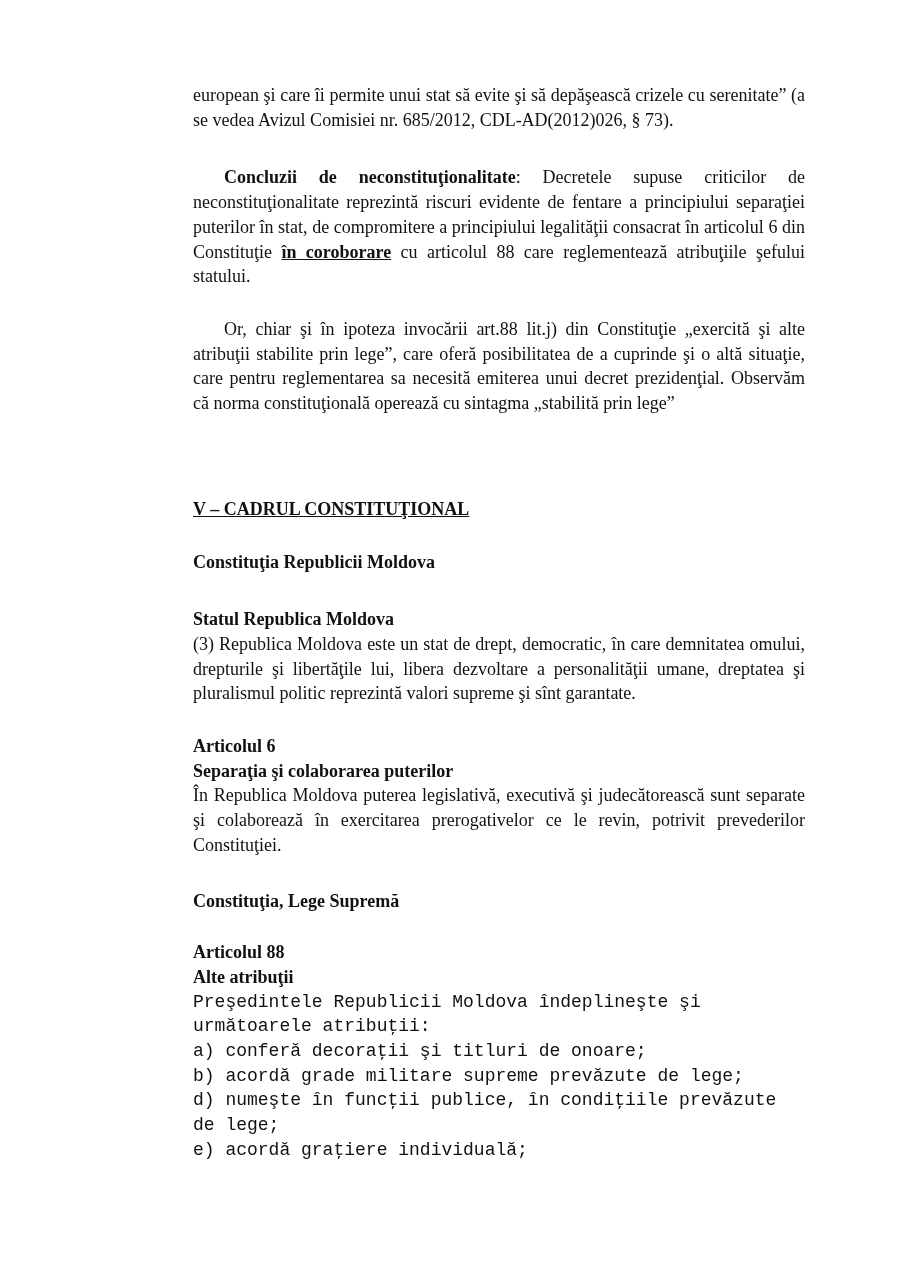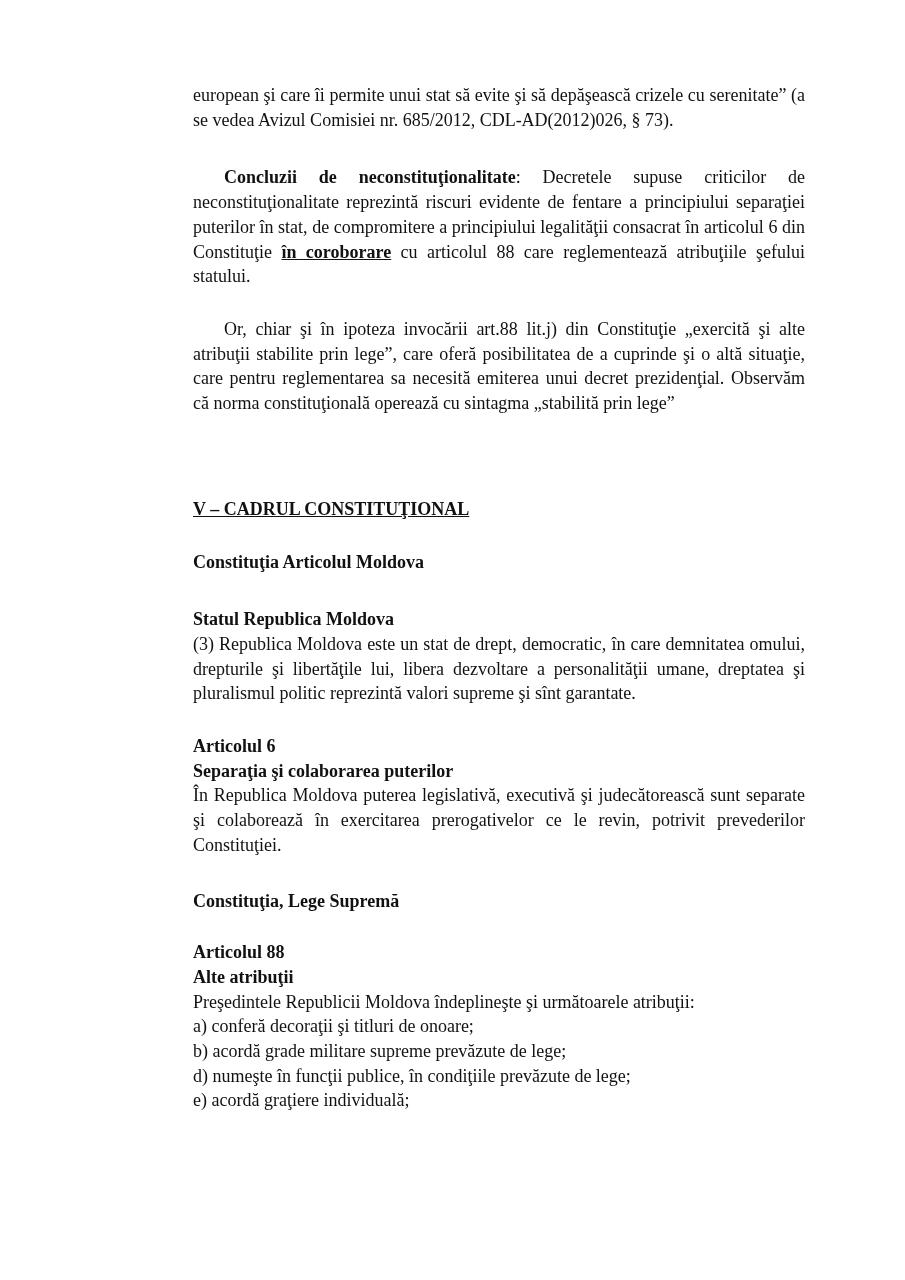--- a/index.html
+++ b/index.html
@@ -13,21 +13,21 @@
     width: 905px;
     height: 1280px;
     background: #ffffff;
     padding: 83px 100px 0 193px;
     font-family: "Liberation Serif", "DejaVu Serif", serif;
     font-size: 18px;
     line-height: 24.7px;
     color: #111111;
   }
   .para { text-align: justify; }
-  .left { text-align: left; }
+  .left { text-align: left; font-family: Liberation Mono, monospace; }
   .indent { text-indent: 31px; }
   .b { font-weight: bold; }
   .u { text-decoration: underline; }
   .heading { font-weight: bold; text-align: left; }
   
   .mt-conclusions { margin-top: 33px; }
   .mt-argument    { margin-top: 28px; }
   .mt-section     { margin-top: 81px; text-decoration: underline; }
   .mt-subsection  { margin-top: 29px; }
   .mt-art1        { margin-top: 32px; }
@@ -42,21 +42,21 @@
 <div class="page">
 
   <p class="para">european şi care îi permite unui stat să evite şi să depăşească crizele cu serenitate” (a se vedea Avizul Comisiei nr. 685/2012, CDL-AD(2012)026, § 73).</p>
 
   <p class="para indent mt-conclusions"><span class="b">Concluzii de neconstituţionalitate</span><span>: Decretele supuse criticilor de neconstituţionalitate reprezintă riscuri evidente de fentare a principiului separaţiei puterilor în stat, de compromitere a principiului legalităţii consacrat în articolul 6 din Constituţie </span><span class="b u">în coroborare</span><span> cu articolul 88 care reglementează atribuţiile şefului statului.</span></p>
 
   <p class="para indent mt-argument">Or, chiar şi în ipoteza invocării art.88 lit.j) din Constituţie „exercită şi alte atribuţii stabilite prin lege”, care oferă posibilitatea de a cuprinde şi o altă situaţie, care pentru reglementarea sa necesită emiterea unui decret prezidenţial. Observăm că norma constituţională operează cu sintagma „stabilită prin lege”</p>
 
   <div class="heading mt-section">V – CADRUL CONSTITUŢIONAL</div>
 
-  <div class="heading mt-subsection">Constituţia Articolul Moldova</div>
+  <div class="heading mt-subsection">Constituţia Republicii Moldova</div>
 
   <section class="article mt-art1">
     <div class="heading">Statul Republica Moldova</div>
     <p class="para">(3) Republica Moldova este un stat de drept, democratic, în care demnitatea omului, drepturile şi libertăţile lui, libera dezvoltare a personalităţii umane, dreptatea şi pluralismul politic reprezintă valori supreme şi sînt garantate.</p>
   </section>
 
   <section class="article mt-art6">
     <div class="heading">Articolul 6</div>
     <div class="heading">Separaţia şi colaborarea puterilor</div>
     <p class="para">În Republica Moldova puterea legislativă, executivă şi judecătorească sunt separate şi colaborează în exercitarea prerogativelor ce le revin, potrivit prevederilor Constituţiei.</p>

